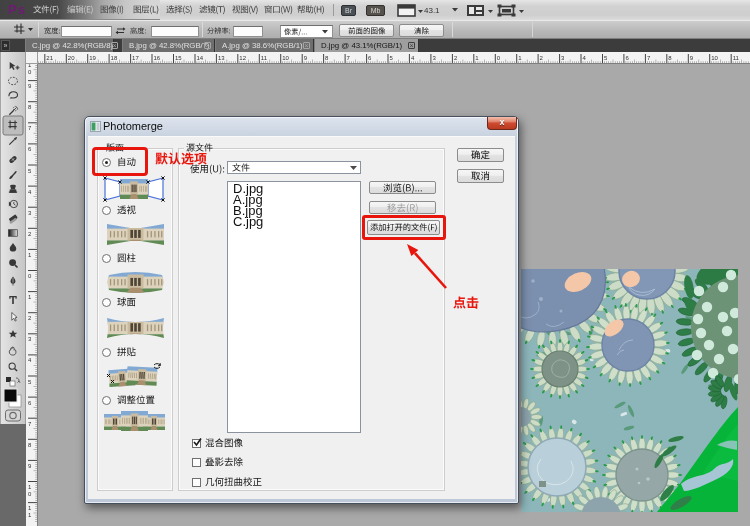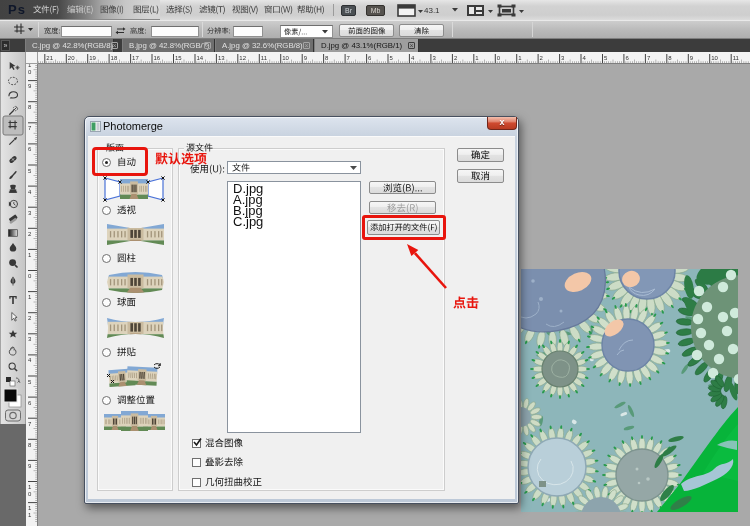--- a/index.html
+++ b/index.html
@@ -8,21 +8,21 @@
 border:1px solid #8c8c8c;border-radius:2px}
 .inp{position:absolute;background:#fdfdfd;border:1px solid #919191;border-top-color:#6f6f6f}
 .radio{position:absolute;width:9px;height:9px;border-radius:50%;background:#fdfdfd;border:1px solid #6f6f6f}
 .radio.sel:after{content:"";position:absolute;left:2px;top:2px;width:3px;height:3px;border-radius:50%;background:#222}
 .chk{position:absolute;width:9px;height:9px;background:#fdfdfd;border:1px solid #6f6f6f}
 .gb{position:absolute;border:1px solid #cdcdcd;box-shadow:1px 1px 0 #fbfbfb inset,-1px -1px 0 #fbfbfb inset}
 .gbl{position:absolute;background:#f0f0f0;padding:0 2px}
 </style></head><body>
 <div class="abs" style="left:0;top:0;width:750px;height:20px;background:linear-gradient(90deg,#424242 0,#484848 58px,#7d7d7d 85px,#a8a8a8 103px,#c6c6c6 125px,#d6d6d6 150px,#d7d7d7 100%);border-bottom:1px solid #8a8a8a"></div>
 <div class="abs" style="left:160px;top:0;width:590px;height:20px;background:linear-gradient(#e6e6e6,#d2d2d2 30%,#cecece 75%,#dcdcdc)"></div>
-<div class="abs" style="left:8px;top:2px;font-size:13px;font-weight:bold;color:#0f172a;letter-spacing:1px">Ps</div>
+<div class="abs" style="left:8px;top:2px;font-size:13px;font-weight:bold;color:#701a75;letter-spacing:1px">Ps</div>
 <svg style="position:absolute;left:33px;top:5px" width="27" height="11" viewBox="0 -7.568 27 11">
     <path d="M3.6 -7.1C3.9 -6.7 4.2 -6.1 4.3 -5.7L5.0 -6.0C4.9 -6.3 4.6 -6.9 4.3 -7.3ZM0.4 -5.7V-5.1H1.8C2.3 -3.8 3.0 -2.6 3.8 -1.7C2.9 -0.9 1.7 -0.3 0.3 0.1C0.4 0.2 0.6 0.5 0.7 0.7C2.1 0.2 3.3 -0.4 4.3 -1.3C5.3 -0.4 6.5 0.2 7.9 0.6C8.0 0.4 8.2 0.2 8.3 0.0C6.9 -0.3 5.8 -0.9 4.8 -1.7C5.7 -2.6 6.3 -3.7 6.8 -5.1H8.2V-5.7ZM4.3 -2.2C3.5 -3.0 2.9 -4.0 2.4 -5.1H6.1C5.7 -3.9 5.1 -3.0 4.3 -2.2ZM10.9 -2.9V-2.3H13.4V0.7H14.0V-2.3H16.4V-2.9H14.0V-4.8H16.0V-5.5H14.0V-7.1H13.4V-5.5H12.2C12.4 -5.8 12.4 -6.3 12.5 -6.7L11.9 -6.8C11.7 -5.7 11.4 -4.6 10.9 -3.8C11.0 -3.8 11.3 -3.6 11.4 -3.5C11.6 -3.9 11.9 -4.3 12.0 -4.8H13.4V-2.9ZM10.5 -7.2C10.0 -5.9 9.3 -4.6 8.5 -3.8C8.6 -3.6 8.8 -3.3 8.8 -3.1C9.1 -3.4 9.4 -3.8 9.6 -4.1V0.7H10.3V-5.1C10.6 -5.7 10.9 -6.4 11.1 -7.0ZM18.5 1.7 18.9 1.5C18.2 0.2 17.8 -1.2 17.8 -2.7C17.8 -4.1 18.2 -5.6 18.9 -6.8L18.5 -7.0C17.7 -5.7 17.2 -4.4 17.2 -2.7C17.2 -1.0 17.7 0.4 18.5 1.7ZM19.8 0.0H20.6V-2.8H23.0V-3.5H20.6V-5.6H23.4V-6.3H19.8ZM24.1 1.7C24.9 0.4 25.4 -1.0 25.4 -2.7C25.4 -4.4 24.9 -5.7 24.1 -7.0L23.6 -6.8C24.4 -5.6 24.7 -4.1 24.7 -2.7C24.7 -1.2 24.4 0.2 23.6 1.5Z" fill="#d4d4d4"></path>
   </svg>
 <svg style="position:absolute;left:67px;top:5px" width="27" height="11" viewBox="0 -7.568 27 11">
     <path d="M0.3 -0.5 0.5 0.1C1.2 -0.2 2.1 -0.5 3.0 -0.9L2.9 -1.4C1.9 -1.0 1.0 -0.7 0.3 -0.5ZM0.5 -3.6C0.6 -3.7 0.8 -3.7 1.8 -3.9C1.4 -3.3 1.1 -2.9 1.0 -2.7C0.7 -2.4 0.6 -2.2 0.4 -2.1C0.5 -2.0 0.6 -1.7 0.6 -1.6C0.7 -1.7 1.0 -1.8 2.9 -2.2C2.9 -2.3 2.9 -2.6 2.9 -2.7L1.4 -2.4C2.0 -3.2 2.6 -4.2 3.1 -5.1L2.6 -5.4C2.5 -5.1 2.3 -4.8 2.1 -4.4L1.1 -4.3C1.6 -5.1 2.1 -6.1 2.5 -7.0L1.8 -7.2C1.5 -6.2 1.0 -5.0 0.8 -4.8C0.6 -4.5 0.5 -4.3 0.3 -4.2C0.4 -4.1 0.5 -3.8 0.5 -3.6ZM5.4 -3.0V-1.7H4.7V-3.0ZM5.8 -3.0H6.4V-1.7H5.8ZM4.1 -3.5V0.6H4.7V-1.2H5.4V0.4H5.8V-1.2H6.4V0.4H6.9V-1.2H7.5V0.1C7.5 0.1 7.5 0.1 7.4 0.1C7.3 0.1 7.2 0.1 7.0 0.1C7.1 0.3 7.1 0.5 7.1 0.6C7.5 0.6 7.7 0.6 7.8 0.5C8.0 0.4 8.0 0.3 8.0 0.1V-3.6L7.5 -3.5ZM6.9 -3.0H7.5V-1.7H6.9ZM5.2 -7.1C5.3 -6.9 5.5 -6.6 5.6 -6.3H3.6V-4.4C3.6 -3.1 3.5 -1.2 2.7 0.2C2.8 0.2 3.1 0.4 3.2 0.5C4.0 -0.9 4.1 -2.9 4.2 -4.3H7.9V-6.3H6.3C6.2 -6.6 6.0 -7.0 5.8 -7.3ZM4.2 -5.7H7.3V-4.8H4.2ZM12.9 -6.5H15.2V-5.6H12.9ZM12.3 -6.9V-5.1H15.9V-6.9ZM8.9 -2.9C9.0 -2.9 9.2 -3.0 9.5 -3.0H10.3V-1.7L8.5 -1.4L8.7 -0.8L10.3 -1.1V0.7H10.9V-1.3L11.9 -1.5L11.8 -2.0L10.9 -1.8V-3.0H11.7V-3.6H10.9V-4.9H10.3V-3.6H9.5C9.7 -4.2 10.0 -4.9 10.2 -5.6H11.7V-6.2H10.3C10.4 -6.5 10.5 -6.8 10.5 -7.1L9.9 -7.2C9.8 -6.9 9.8 -6.5 9.7 -6.2H8.6V-5.6H9.6C9.4 -4.9 9.2 -4.3 9.1 -4.1C9.0 -3.7 8.8 -3.5 8.7 -3.4C8.8 -3.3 8.9 -3.0 8.9 -2.9ZM15.2 -4.1V-3.3H13.0V-4.1ZM11.6 -0.7 11.7 -0.1 15.2 -0.3V0.7H15.8V-0.4L16.4 -0.4L16.5 -1.0L15.8 -0.9V-4.1H16.4V-4.6H11.8V-4.1H12.4V-0.7ZM15.2 -2.8V-2.1H13.0V-2.8ZM15.2 -1.6V-0.9L13.0 -0.7V-1.6ZM18.5 1.7 18.9 1.5C18.2 0.2 17.8 -1.2 17.8 -2.7C17.8 -4.1 18.2 -5.6 18.9 -6.8L18.5 -7.0C17.7 -5.7 17.2 -4.4 17.2 -2.7C17.2 -1.0 17.7 0.4 18.5 1.7ZM19.8 0.0H23.5V-0.7H20.6V-3.0H23.0V-3.7H20.6V-5.6H23.4V-6.3H19.8ZM24.4 1.7C25.2 0.4 25.7 -1.0 25.7 -2.7C25.7 -4.4 25.2 -5.7 24.4 -7.0L23.9 -6.8C24.7 -5.6 25.0 -4.1 25.0 -2.7C25.0 -1.2 24.7 0.2 23.9 1.5Z" fill="#cfcfcf"></path>
   </svg>
 <svg style="position:absolute;left:100px;top:5px" width="25" height="11" viewBox="0 -7.568 25 11">
     <path d="M3.2 -2.4C3.9 -2.3 4.8 -2.0 5.3 -1.7L5.5 -2.1C5.1 -2.4 4.2 -2.7 3.5 -2.8ZM2.4 -1.3C3.6 -1.2 5.0 -0.8 5.9 -0.5L6.1 -1.0C5.3 -1.3 3.8 -1.6 2.7 -1.7ZM0.7 -6.8V0.7H1.3V0.3H7.2V0.7H7.9V-6.8ZM1.3 -0.2V-6.3H7.2V-0.2ZM3.6 -6.1C3.1 -5.4 2.4 -4.7 1.7 -4.3C1.8 -4.2 2.0 -4.0 2.1 -3.9C2.4 -4.1 2.6 -4.3 2.9 -4.5C3.2 -4.2 3.5 -4.0 3.8 -3.7C3.1 -3.4 2.3 -3.1 1.5 -3.0C1.6 -2.9 1.7 -2.6 1.8 -2.5C2.6 -2.6 3.6 -3.0 4.4 -3.4C5.1 -3.0 5.9 -2.7 6.7 -2.5C6.8 -2.7 7.0 -2.9 7.1 -3.0C6.3 -3.2 5.6 -3.4 4.9 -3.7C5.5 -4.1 6.1 -4.6 6.4 -5.2L6.1 -5.4L6.0 -5.4H3.7C3.9 -5.6 4.0 -5.7 4.1 -5.9ZM3.3 -4.8 3.3 -4.9H5.5C5.2 -4.6 4.8 -4.3 4.4 -4.0C3.9 -4.2 3.5 -4.5 3.3 -4.8ZM12.4 -6.1H13.9C13.8 -5.9 13.6 -5.6 13.4 -5.4H11.8C12.0 -5.6 12.2 -5.9 12.4 -6.1ZM12.4 -7.2C12.0 -6.5 11.3 -5.6 10.4 -4.9C10.5 -4.8 10.7 -4.6 10.8 -4.5C11.0 -4.6 11.1 -4.7 11.3 -4.9V-3.6H12.6C12.2 -3.2 11.6 -2.8 10.7 -2.5C10.8 -2.4 11.0 -2.3 11.0 -2.1C11.8 -2.4 12.4 -2.7 12.8 -3.0C12.9 -2.9 13.1 -2.8 13.2 -2.6C12.6 -2.1 11.5 -1.5 10.7 -1.3C10.8 -1.2 10.9 -1.0 11.0 -0.9C11.8 -1.2 12.8 -1.7 13.4 -2.2C13.5 -2.1 13.5 -1.9 13.6 -1.8C12.9 -1.1 11.7 -0.4 10.6 -0.1C10.7 0.0 10.9 0.2 11.0 0.4C11.9 0.1 13.0 -0.5 13.7 -1.2C13.8 -0.7 13.7 -0.2 13.5 -0.0C13.4 0.1 13.3 0.1 13.1 0.1C12.9 0.1 12.7 0.1 12.5 0.1C12.6 0.3 12.7 0.5 12.7 0.7C12.9 0.7 13.1 0.7 13.2 0.7C13.5 0.7 13.7 0.6 14.0 0.4C14.3 0.0 14.5 -0.9 14.2 -1.8L14.6 -2.0C14.9 -1.1 15.4 -0.2 16.1 0.2C16.2 0.0 16.4 -0.2 16.5 -0.3C15.9 -0.7 15.3 -1.4 15.1 -2.2C15.4 -2.4 15.7 -2.6 16.0 -2.8L15.6 -3.2C15.2 -2.9 14.5 -2.5 14.0 -2.2C13.8 -2.6 13.5 -3.0 13.2 -3.3L13.4 -3.6H15.9V-5.4H14.1C14.3 -5.7 14.6 -6.0 14.8 -6.4L14.4 -6.6L14.3 -6.6H12.7L13.0 -7.1ZM11.9 -4.9H13.4C13.3 -4.7 13.3 -4.4 13.0 -4.0H11.9ZM13.9 -4.9H15.3V-4.0H13.7C13.8 -4.4 13.9 -4.7 13.9 -4.9ZM10.5 -7.2C10.0 -5.9 9.2 -4.6 8.4 -3.8C8.6 -3.6 8.8 -3.3 8.8 -3.1C9.1 -3.4 9.3 -3.7 9.6 -4.1V0.7H10.2V-5.1C10.5 -5.7 10.8 -6.3 11.1 -7.0ZM18.5 1.7 18.9 1.5C18.2 0.2 17.8 -1.2 17.8 -2.7C17.8 -4.1 18.2 -5.6 18.9 -6.8L18.5 -7.0C17.7 -5.7 17.2 -4.4 17.2 -2.7C17.2 -1.0 17.7 0.4 18.5 1.7ZM19.8 0.0H20.6V-6.3H19.8ZM21.9 1.7C22.7 0.4 23.1 -1.0 23.1 -2.7C23.1 -4.4 22.7 -5.7 21.9 -7.0L21.4 -6.8C22.1 -5.6 22.5 -4.1 22.5 -2.7C22.5 -1.2 22.1 0.2 21.4 1.5Z" fill="#3f3f3f"></path>
   </svg>
 <svg style="position:absolute;left:133px;top:5px" width="27" height="11" viewBox="0 -7.568 27 11">
@@ -111,21 +111,21 @@
     <path d="M0.6 -5.8C1.0 -5.6 1.6 -5.2 1.8 -5.0L2.2 -5.4C1.9 -5.6 1.4 -6.0 0.9 -6.2ZM0.3 -3.8C0.7 -3.6 1.2 -3.2 1.5 -3.0L1.8 -3.4C1.6 -3.6 1.0 -4.0 0.6 -4.2ZM0.5 0.2 1.0 0.5C1.4 -0.2 1.8 -1.2 2.1 -2.0L1.7 -2.3C1.3 -1.4 0.8 -0.4 0.5 0.2ZM3.2 -1.6H5.9V-1.0H3.2ZM3.2 -2.0V-2.6H5.9V-2.0ZM4.3 -6.3V-5.7H2.4V-5.3H4.3V-4.8H2.6V-4.4H4.3V-3.9H2.1V-3.4H7.1V-3.9H4.9V-4.4H6.7V-4.8H4.9V-5.3H6.8V-5.7H4.9V-6.3ZM2.7 -3.0V0.6H3.2V-0.6H5.9V-0.0C5.9 0.1 5.9 0.1 5.8 0.1C5.7 0.1 5.3 0.1 5.0 0.1C5.0 0.2 5.1 0.4 5.1 0.6C5.7 0.6 6.0 0.6 6.2 0.5C6.4 0.4 6.5 0.2 6.5 -0.0V-3.0ZM11.1 -1.7C10.8 -1.1 10.4 -0.6 10.0 -0.2C10.1 -0.1 10.4 0.1 10.5 0.1C10.8 -0.3 11.3 -0.9 11.6 -1.5ZM13.2 -1.5C13.6 -1.0 14.1 -0.4 14.3 0.1L14.8 -0.2C14.5 -0.6 14.1 -1.2 13.6 -1.7ZM8.1 -6.0V0.6H8.6V-5.5H9.6C9.4 -5.0 9.1 -4.3 8.9 -3.8C9.5 -3.2 9.6 -2.7 9.6 -2.3C9.6 -2.0 9.6 -1.8 9.5 -1.7C9.4 -1.7 9.3 -1.7 9.2 -1.7C9.1 -1.7 8.9 -1.7 8.8 -1.7C8.8 -1.5 8.9 -1.3 8.9 -1.2C9.1 -1.2 9.3 -1.2 9.4 -1.2C9.6 -1.2 9.7 -1.3 9.8 -1.3C10.1 -1.5 10.1 -1.8 10.1 -2.2C10.1 -2.7 10.0 -3.2 9.4 -3.8C9.7 -4.4 10.0 -5.2 10.2 -5.8L9.9 -6.0L9.8 -6.0ZM10.3 -2.6V-2.1H12.3V-0.1C12.3 0.0 12.2 0.1 12.1 0.1C12.0 0.1 11.6 0.1 11.2 0.1C11.3 0.2 11.4 0.4 11.4 0.6C11.9 0.6 12.3 0.6 12.5 0.5C12.7 0.4 12.8 0.3 12.8 -0.1V-2.1H14.7V-2.6H12.8V-3.5H13.9V-4.0H11.0V-3.5H12.3V-2.6ZM12.5 -6.4C12.0 -5.5 11.0 -4.6 10.1 -4.1C10.2 -4.0 10.4 -3.8 10.5 -3.7C11.2 -4.1 11.9 -4.8 12.5 -5.5C13.1 -4.7 13.8 -4.2 14.4 -3.8C14.5 -3.9 14.7 -4.1 14.8 -4.2C14.1 -4.6 13.4 -5.1 12.8 -5.9L12.9 -6.2Z" fill="#141414"></path>
   </svg>
 <div class="abs" style="left:452px;top:22px;width:1px;height:15px;background:#8f8f8f;border-right:1px solid #dadada"></div>
 <div class="abs" style="left:532px;top:22px;width:1px;height:15px;background:#9b9b9b;border-right:1px solid #d5d5d5"></div>
 <div class="abs" style="left:0;top:39px;width:750px;height:13px;background:#3c3c3c"></div>
 <div class="abs" style="left:1px;top:40px;width:9px;height:11px;background:#2b2b2b;border:1px solid #565656;color:#c9c9c9;font-size:7px;line-height:9px;text-align:center">»</div>
 <div class="abs" style="left:25px;top:39px;width:89px;height:13px;background:#6e6e6e;border-right:1px solid #323232;border-left:1px solid #7d7d7d;color:#e0e0e0;font-size:7.8px;line-height:13px;padding-left:6px;white-space:nowrap">C.jpg @ 42.8%(RGB/8)</div>
 <div class="abs" style="left:111px;top:42px;width:7px;height:7px;border:1px solid #a6a6a6;color:#a6a6a6;font-size:7px;line-height:5px;text-align:center;border-radius:1px">×</div>
 <div class="abs" style="left:122px;top:39px;width:93px;height:13px;background:#6e6e6e;border-right:1px solid #323232;border-left:1px solid #7d7d7d;color:#e0e0e0;font-size:7.8px;line-height:13px;padding-left:6px;white-space:nowrap">B.jpg @ 42.8%(RGB/7)</div>
 <div class="abs" style="left:204px;top:42px;width:7px;height:7px;border:1px solid #a6a6a6;color:#a6a6a6;font-size:7px;line-height:5px;text-align:center;border-radius:1px">×</div>
-<div class="abs" style="left:215px;top:39px;width:99px;height:13px;background:#6e6e6e;border-right:1px solid #323232;border-left:1px solid #7d7d7d;color:#e0e0e0;font-size:7.8px;line-height:13px;padding-left:6px;white-space:nowrap">A.jpg @ 32.6%(RGB/8)</div>
+<div class="abs" style="left:215px;top:39px;width:99px;height:13px;background:#6e6e6e;border-right:1px solid #323232;border-left:1px solid #7d7d7d;color:#e0e0e0;font-size:7.8px;line-height:13px;padding-left:6px;white-space:nowrap">A.jpg @ 38.6%(RGB/1)</div>
 <div class="abs" style="left:303px;top:42px;width:7px;height:7px;border:1px solid #a6a6a6;color:#a6a6a6;font-size:7px;line-height:5px;text-align:center;border-radius:1px">×</div>
 <div class="abs" style="left:314px;top:39px;width:105px;height:13px;background:#9e9e9e;border-right:1px solid #323232;border-left:1px solid #7d7d7d;color:#161616;font-size:7.8px;line-height:13px;padding-left:6px;white-space:nowrap">D.jpg @ 43.1%(RGB/1)</div>
 <div class="abs" style="left:408px;top:42px;width:7px;height:7px;border:1px solid #3e3e3e;color:#3e3e3e;font-size:7px;line-height:5px;text-align:center;border-radius:1px">×</div>
 <svg class="abs" style="left:26px;top:52px" width="724" height="12">
     <rect width="724" height="12" fill="#f3f3f3"></rect>
     <rect y="11" width="724" height="1" fill="#7e7e7e"></rect>
     <rect x="18.3" y="2" width="1" height="9" fill="#444"></rect>
     <text x="20.3" y="8" font-size="6" fill="#333" font-family="Liberation Sans">21</text>
     <rect x="20.4" y="9.2" width="0.6" height="1.8" fill="#8a8a8a"></rect>
     <rect x="22.6" y="9.2" width="0.6" height="1.8" fill="#8a8a8a"></rect>

